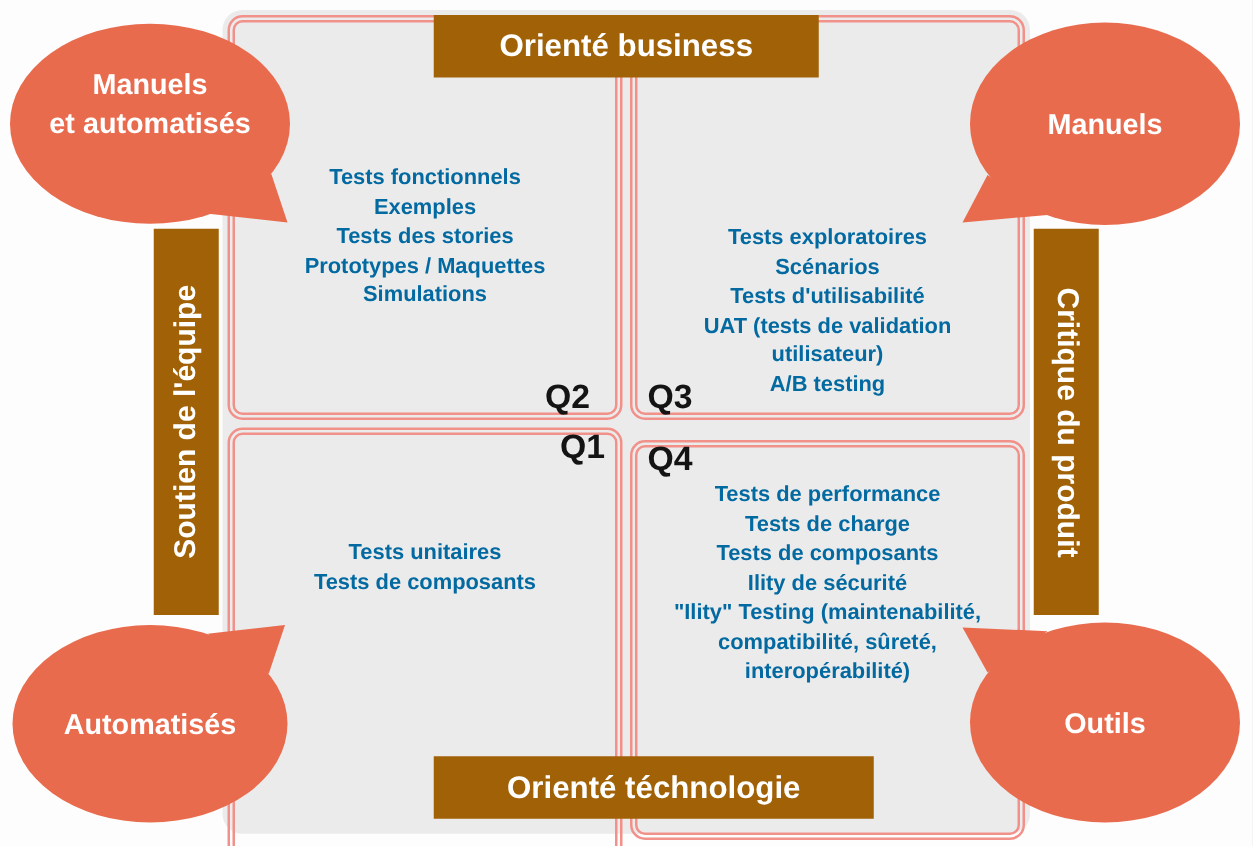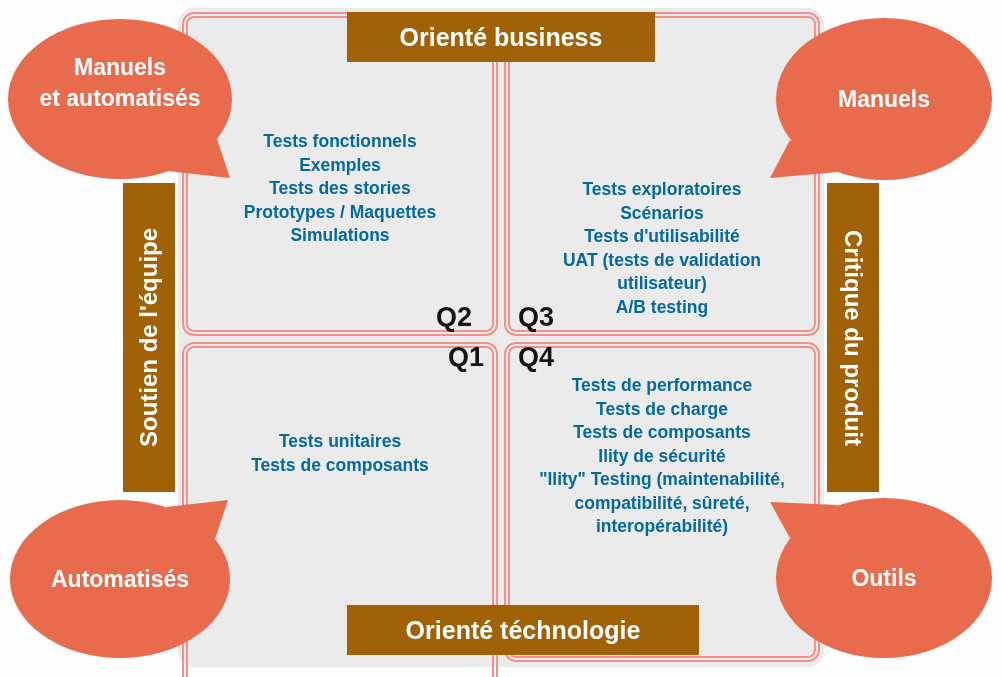--- a/index.html
+++ b/index.html
@@ -17,21 +17,21 @@
     position:absolute;box-sizing:border-box;
     border:2px solid #f2918a;border-radius:12px;
   }
   .panel::before{
     content:"";position:absolute;inset:2px;
     border:2px solid #f2918a;border-radius:8px;pointer-events:none;
   }
   .panel.tl{left:4px;top:4px;width:316px;height:324px;}
   .panel.tr{left:326px;top:4px;width:316px;height:324px;}
   .panel.bl{left:4px;top:334px;width:316px;height:373px;}
-  .panel.br{left:326px;top:334px;width:316px;height:320px;}
+  .panel.br{left:326px;top:344px;width:316px;height:320px;}
 
   .q-label{
     position:absolute;font-weight:700;font-size:27px;color:#141414;z-index:2;
   }
   .q-label.br-corner{right:24px;bottom:1px;}
   .q-label.bl-corner{left:12px;bottom:1px;}
   .q-label.tr-corner{right:12px;top:-2px;}
   .q-label.tl-corner{left:12px;top:-2px;}
 
   .items{

